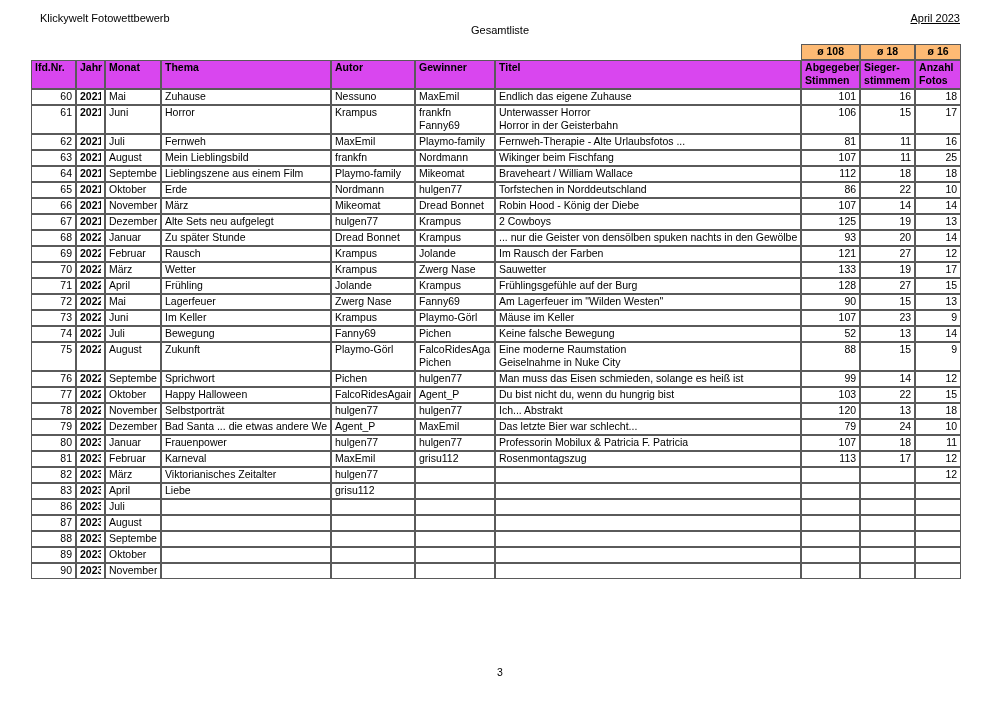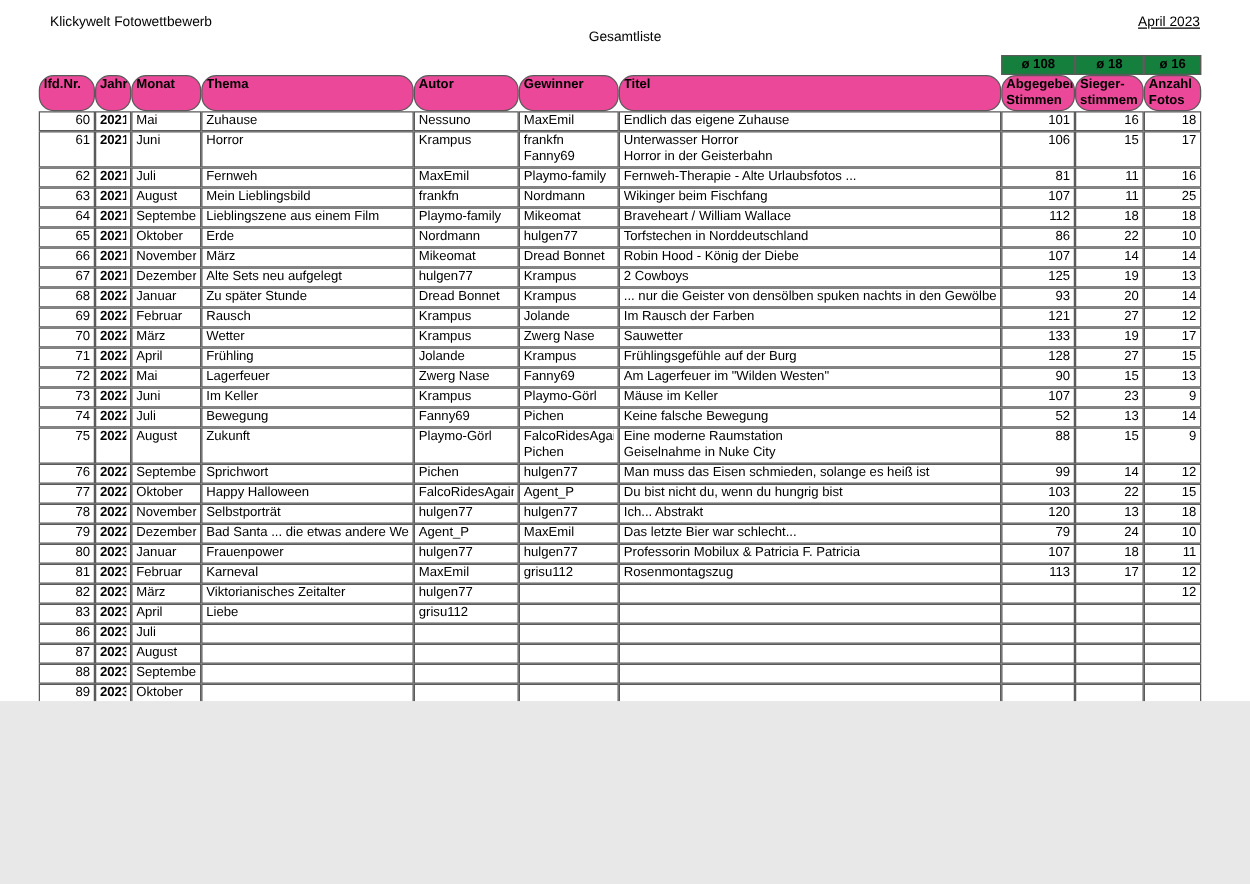--- a/index.html
+++ b/index.html
@@ -1,17 +1,17 @@
 <!DOCTYPE html>
 <html><head>
 <meta charset="utf-8">
 <style>
   html,body{margin:0;padding:0;background:#e8e8e8;}
   #page{
-    position:relative;width:1000px;height:561px;background:#ffffff;
+    position:relative;width:1000px;height:707px;background:#ffffff;
     font-family:"Liberation Sans",sans-serif;color:#000;overflow:hidden;
   }
   
   #page-head{position:absolute;top:12px;left:40px;right:40px;height:16px;font-size:11px;}
   #ph-left{position:absolute;left:0;top:0;}
   #ph-center{position:absolute;left:0;right:0;top:12px;text-align:center;}
   #ph-right{position:absolute;right:0;top:0;text-decoration:underline;}
   
   #page-foot{position:absolute;top:666px;left:0;right:0;text-align:center;font-size:10.5px;}
 
@@ -20,25 +20,24 @@
   table{border-collapse:separate;border-spacing:0;table-layout:fixed;width:930px;}
   td,th{
     border:1px solid #5a5a5a;
     padding:0 3px 1px 3px;
     font-size:10.5px;line-height:13px;
     vertical-align:top;overflow:hidden;
     font-weight:normal;text-align:left;
   }
   .line{white-space:nowrap;overflow:hidden;}
   th{
-    background:#ec4899;font-weight:bold;white-space:pre-line;
+    background:#d946ef;font-weight:bold;white-space:pre-line;
     vertical-align:top;
-    border-radius:12px;
   }
-  td.avg{background:#15803d;font-weight:bold;text-align:center;}
+  td.avg{background:#fdba74;font-weight:bold;text-align:center;}
   td.noborder{border:none;background:transparent;}
   td.num{text-align:right;}
   td.bold{font-weight:bold;}
 </style>
 </head>
 <body>
 
 <div id="page">
 
   <div id="page-head">

